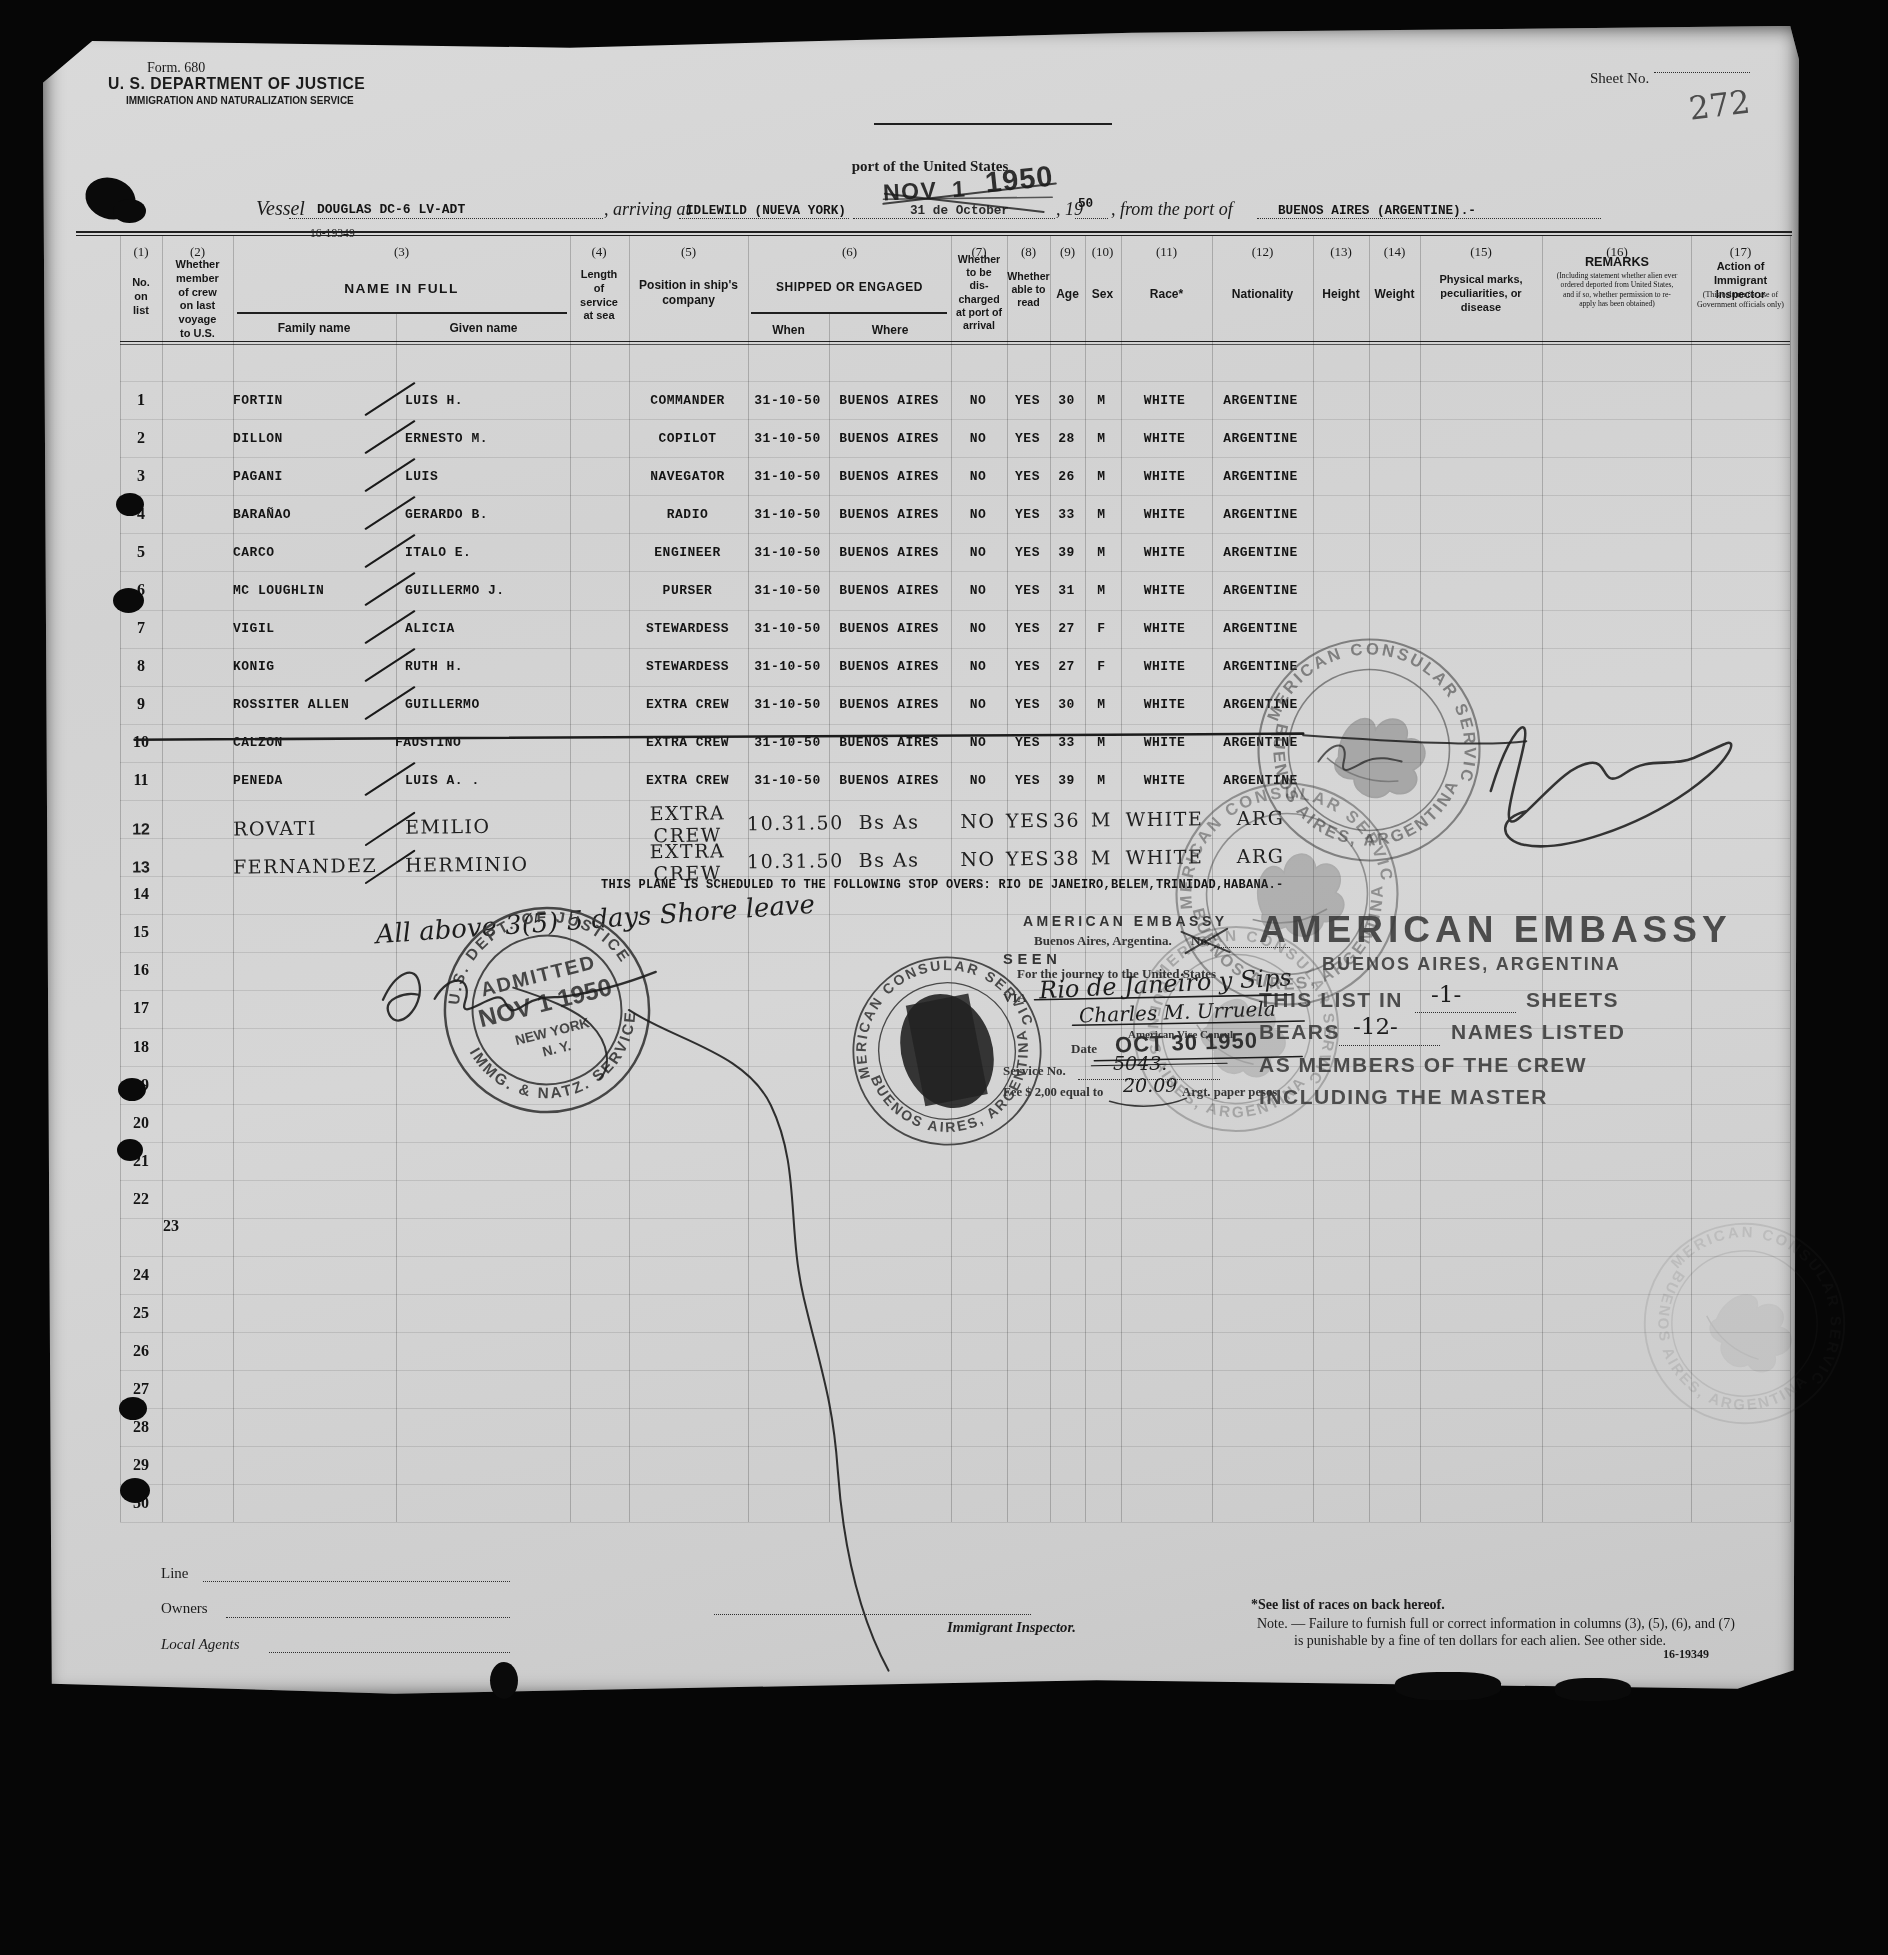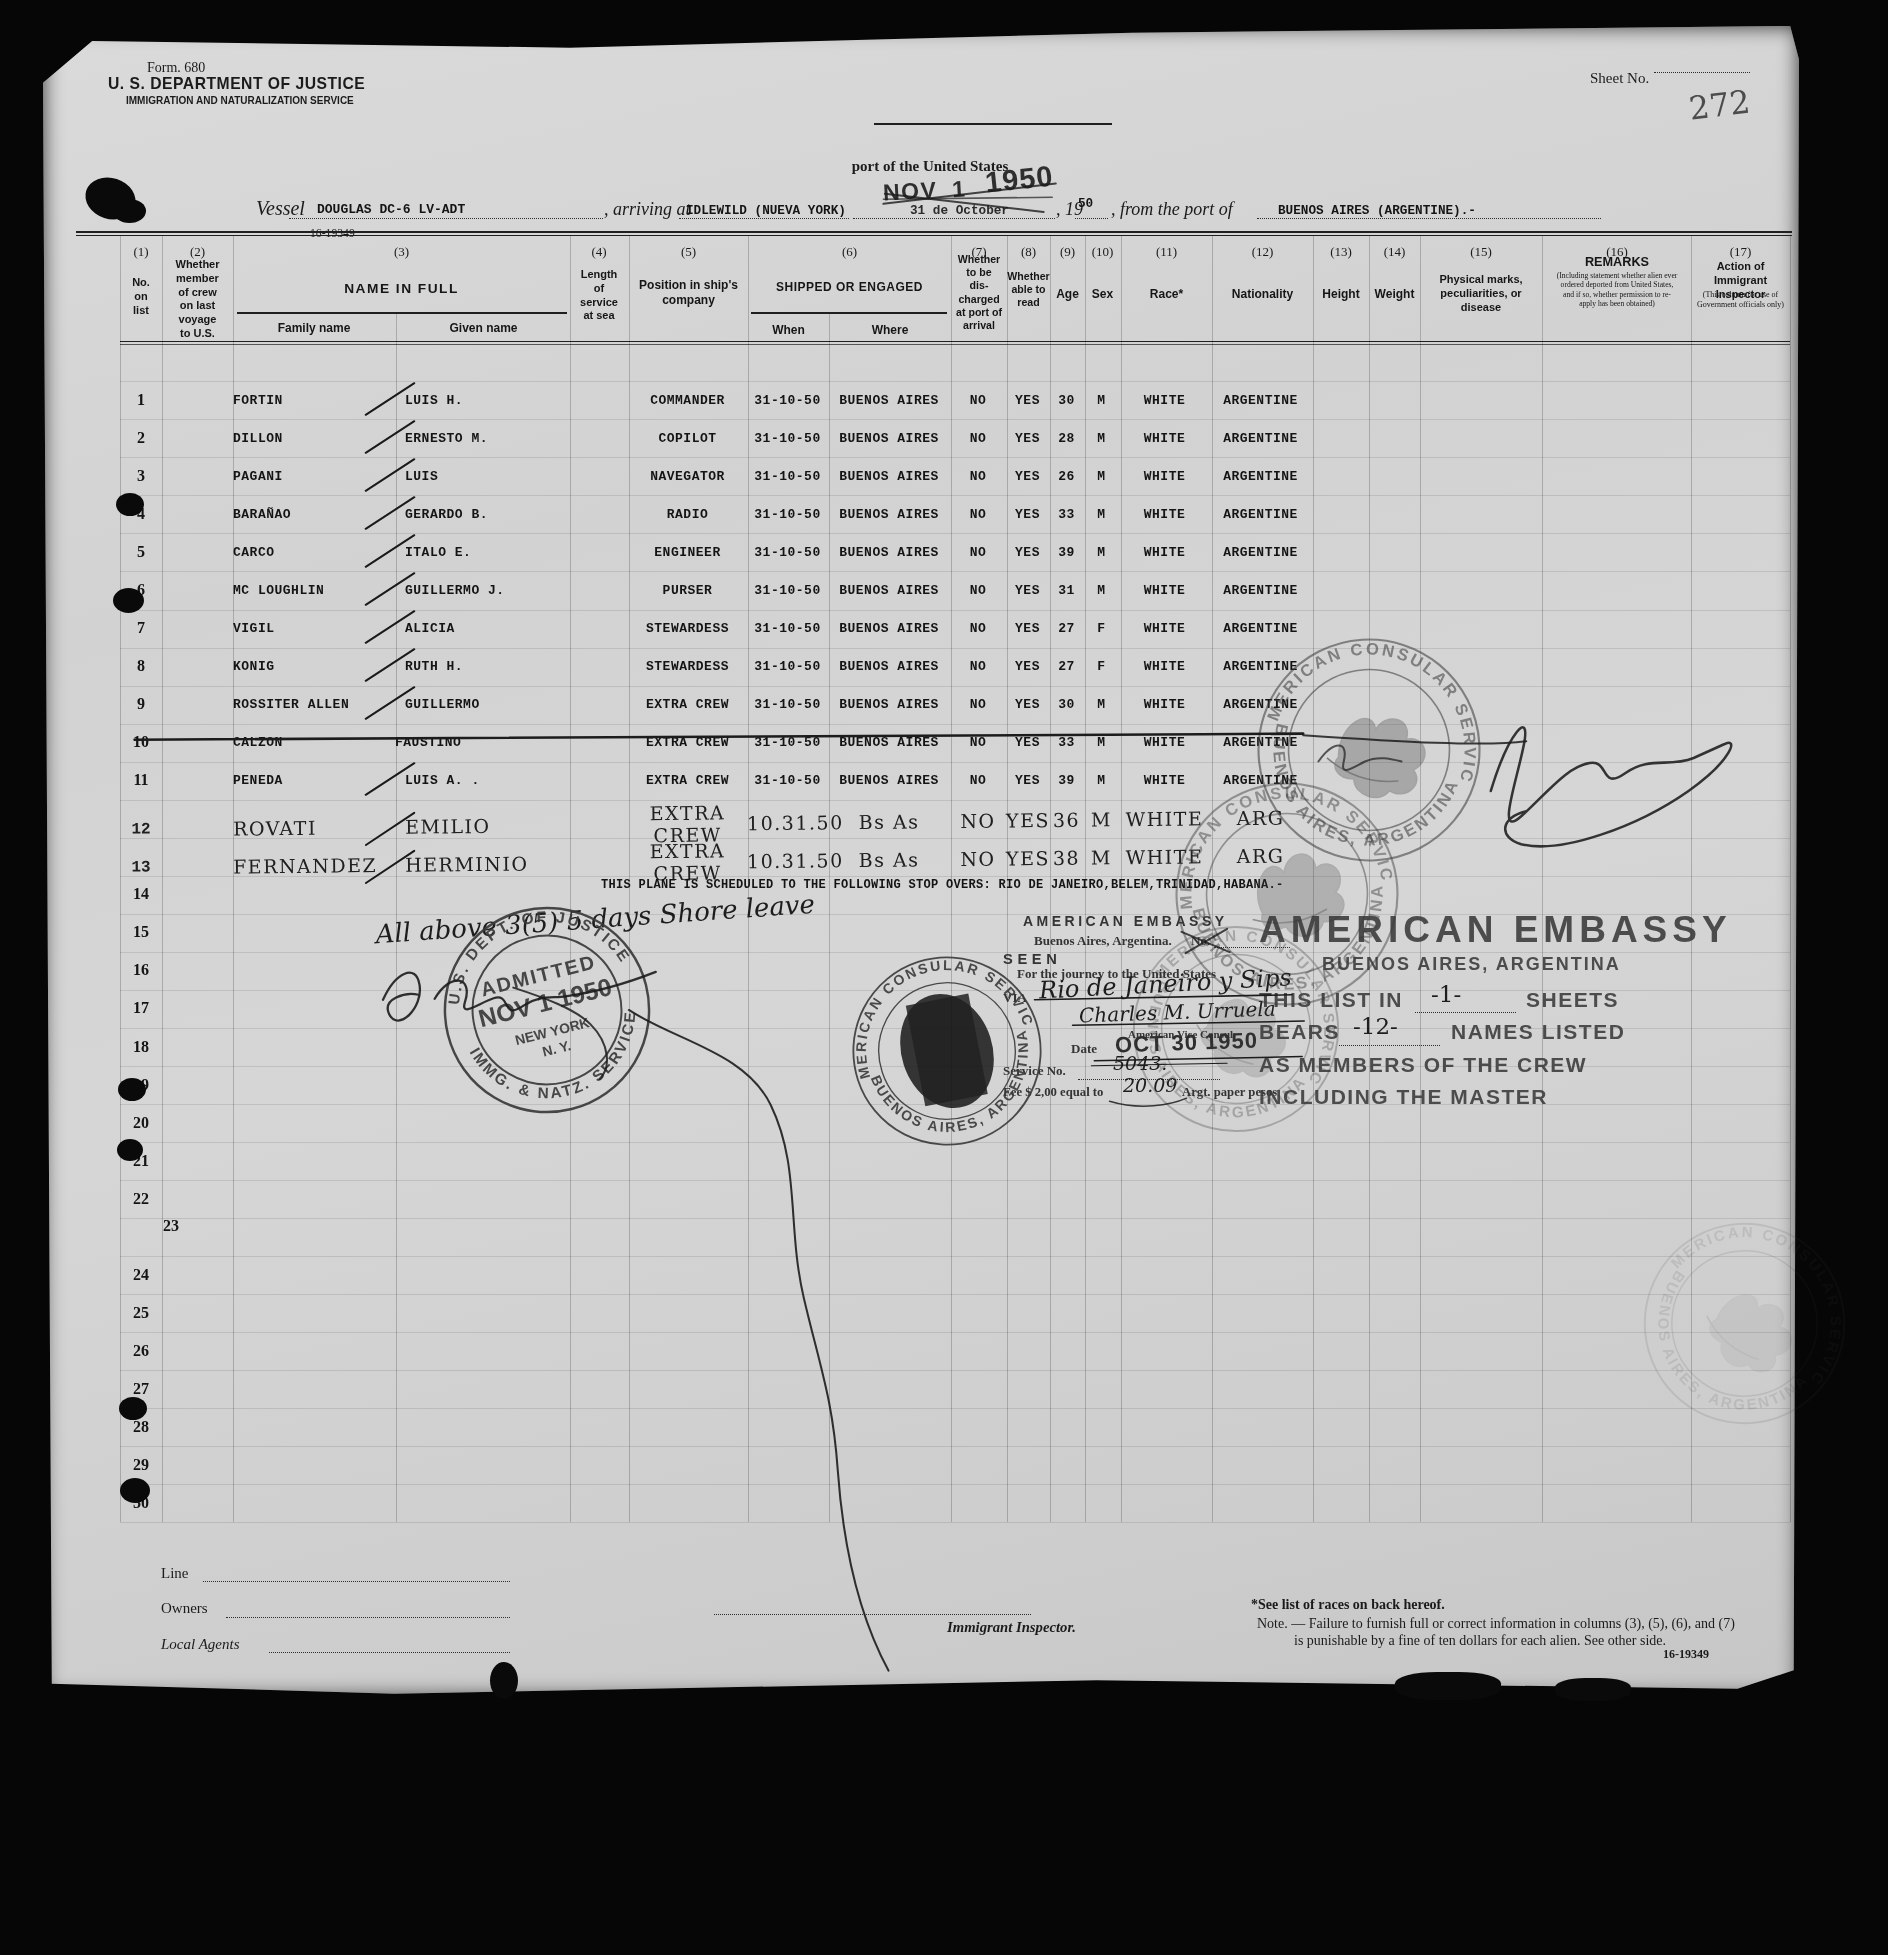--- a/index.html
+++ b/index.html
@@ -25,21 +25,21 @@
   .rline{position:absolute;background:rgba(0,0,0,0.10);height:0.5px;}
   .blob{position:absolute;background:#0a0a0a;border-radius:50%;}
   .t-row{position:absolute;left:0;width:1670px;height:38px;display:grid;align-items:center;
          grid-template-columns:42px 71px 162px 175px 58px 119px 81px 122px 56px 43px 35px 35px 91px 101px 56px 51px 122px 150px 99px;}
   .t-row span{display:block;text-align:center;font-size:13px;letter-spacing:0.5px;}
   .t-row .c-num{font-family:"Liberation Serif",serif;font-weight:bold;font-size:16px;letter-spacing:0;}
   .t-row .c-left{text-align:left;}
   .t-row.typed span{font-family:"Liberation Mono",monospace;font-weight:bold;color:#141414;}
   .t-row.typed .c-num{font-family:"Liberation Serif",serif;}
   .t-row.hand span{font-family:"DejaVu Serif",serif;font-size:19px;letter-spacing:1.5px;color:#202020;}
-  .t-row.hand .c-num{font-family:Liberation Mono, monospace;font-size:16px;letter-spacing:0;}
+  .t-row.hand .c-num{font-family:Liberation Sans, sans-serif;font-size:16px;letter-spacing:0;}
   .tick{display:inline-block;width:60px;height:2px;background:#1a1a1a;border-radius:1px;
         transform:rotate(-33deg);margin:0 -15px 4px -35px;}
   .stamp svg{overflow:visible;}
   .st{fill:#3a3a3a;font-family:"Liberation Sans",sans-serif;font-weight:bold;text-anchor:middle;}
   .st28{font-size:28px;} .st40{font-size:40px;letter-spacing:4px;}
   .st46{font-size:50px;} .stls{letter-spacing:5px;font-size:31px;}
   .seenline{position:absolute;font-weight:bold;color:#343434;}
   .bigstamp{position:absolute;font-family:"Liberation Sans",sans-serif;font-weight:bold;color:#3a3a3a;opacity:.88;}
 </style>
 </head>

